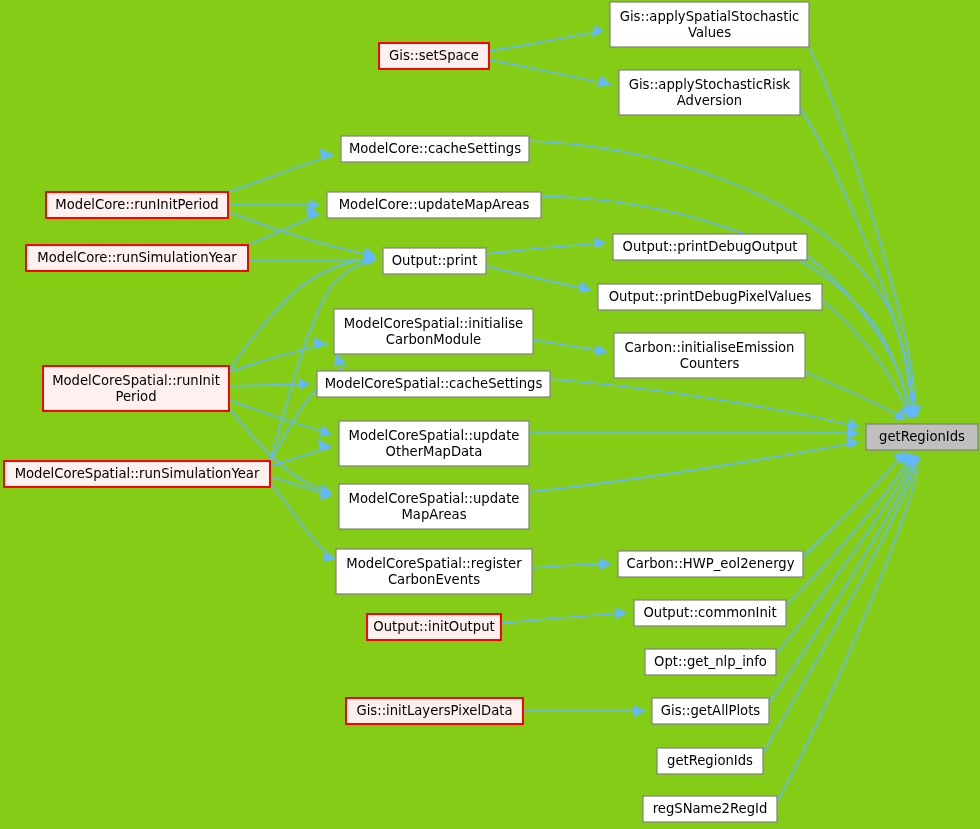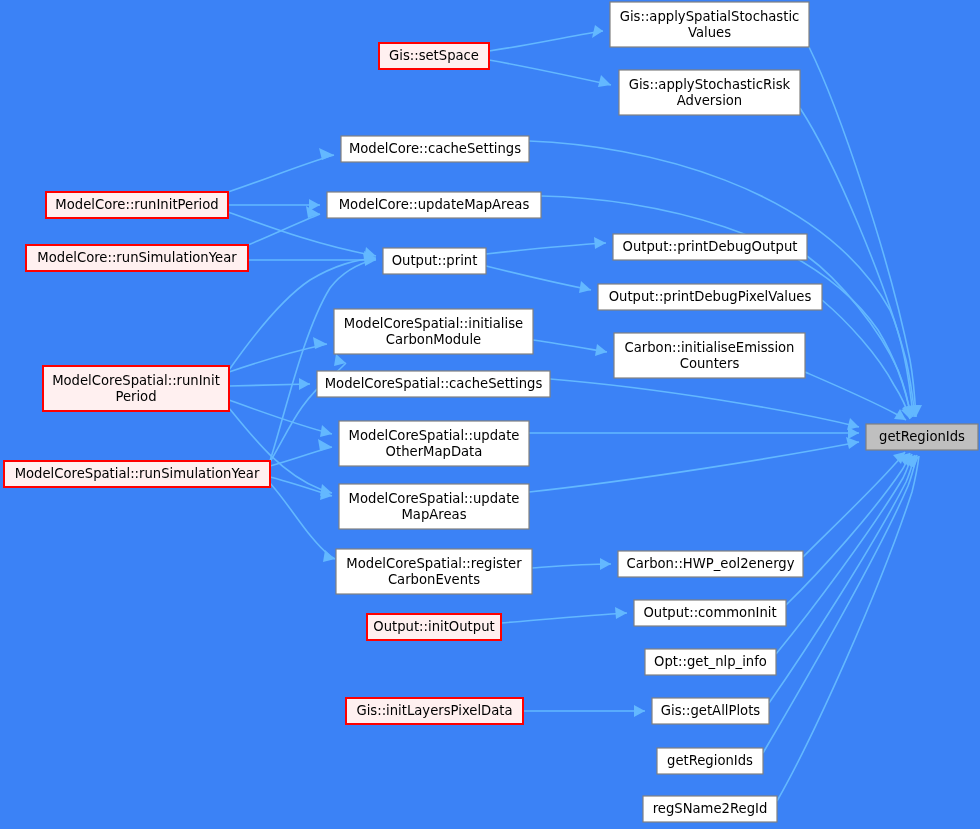--- a/index.html
+++ b/index.html
@@ -4,21 +4,21 @@
 <style>
   html, body {
     margin: 0;
     padding: 0;
     background: #000000;
   }
   #canvas-wrap {
     position: relative;
     width: 980px;
     height: 829px;
-    background: #3b82f6;
+    background: #84cc16;
     overflow: hidden;
     font-family: "DejaVu Sans", "Liberation Sans", sans-serif;
   }
   svg.graph {
     position: absolute;
     top: 0; left: 0;
     width: 980px;
     height: 829px;
   }
   .node-box {

